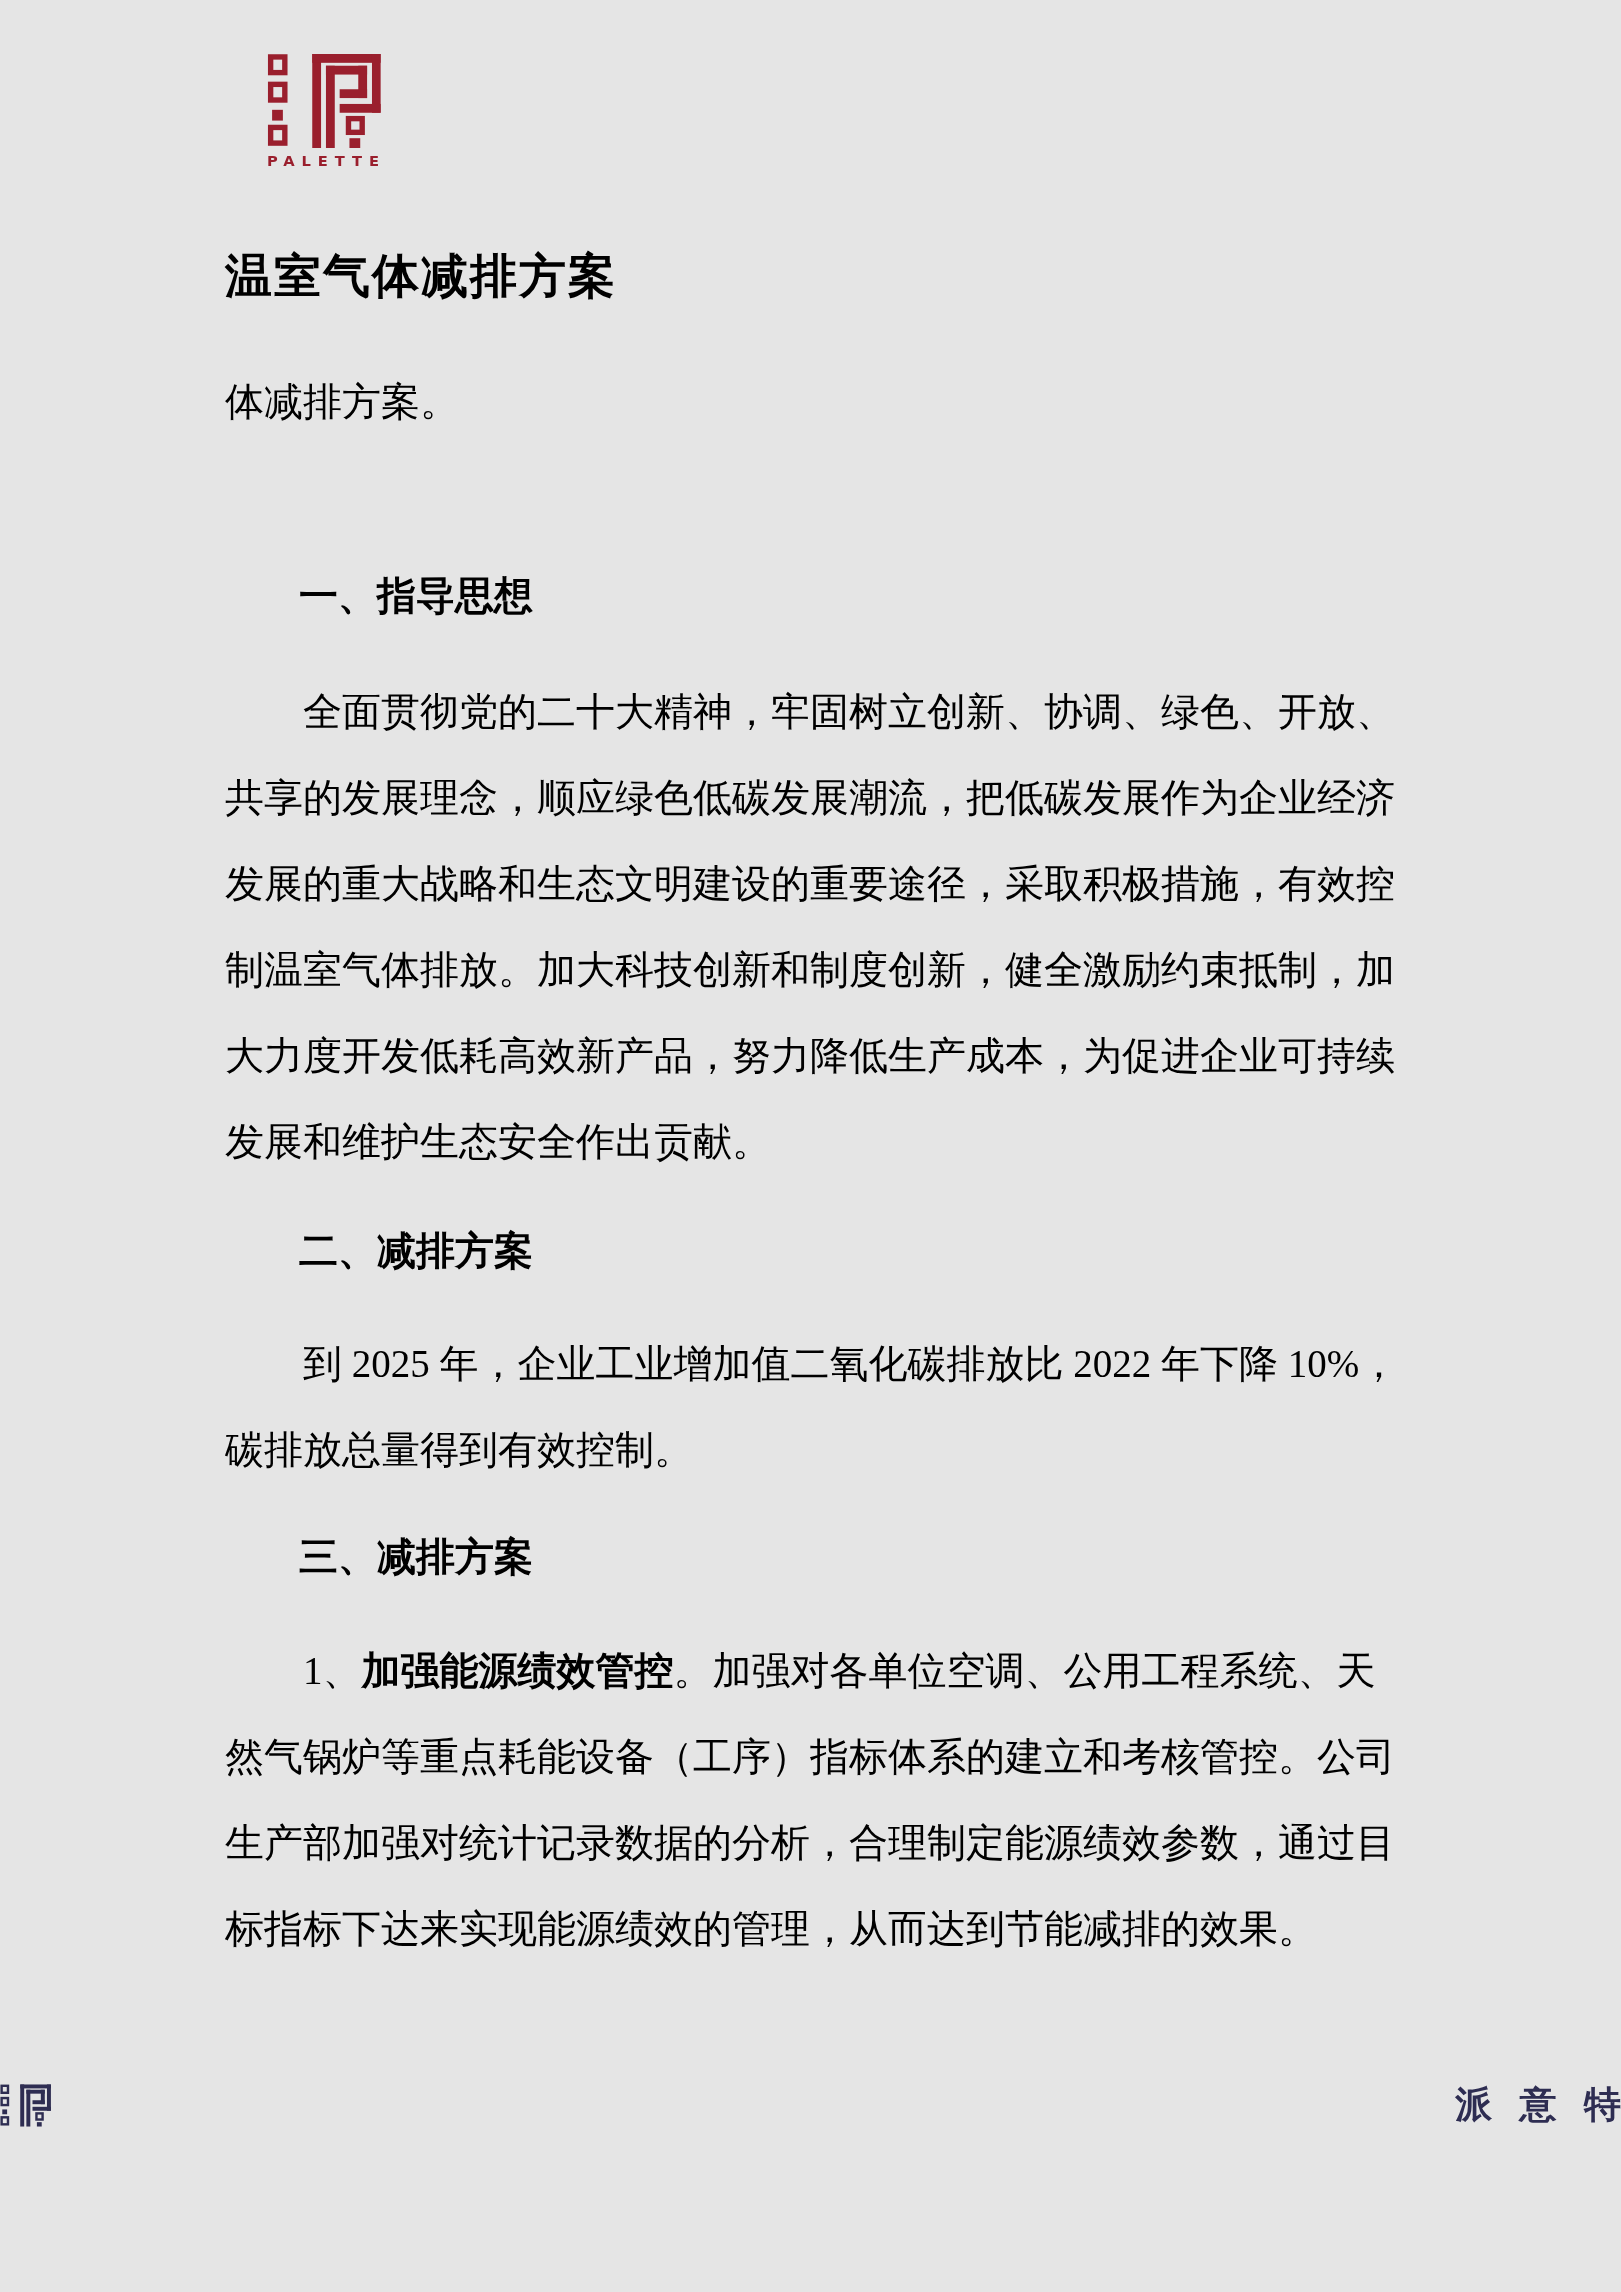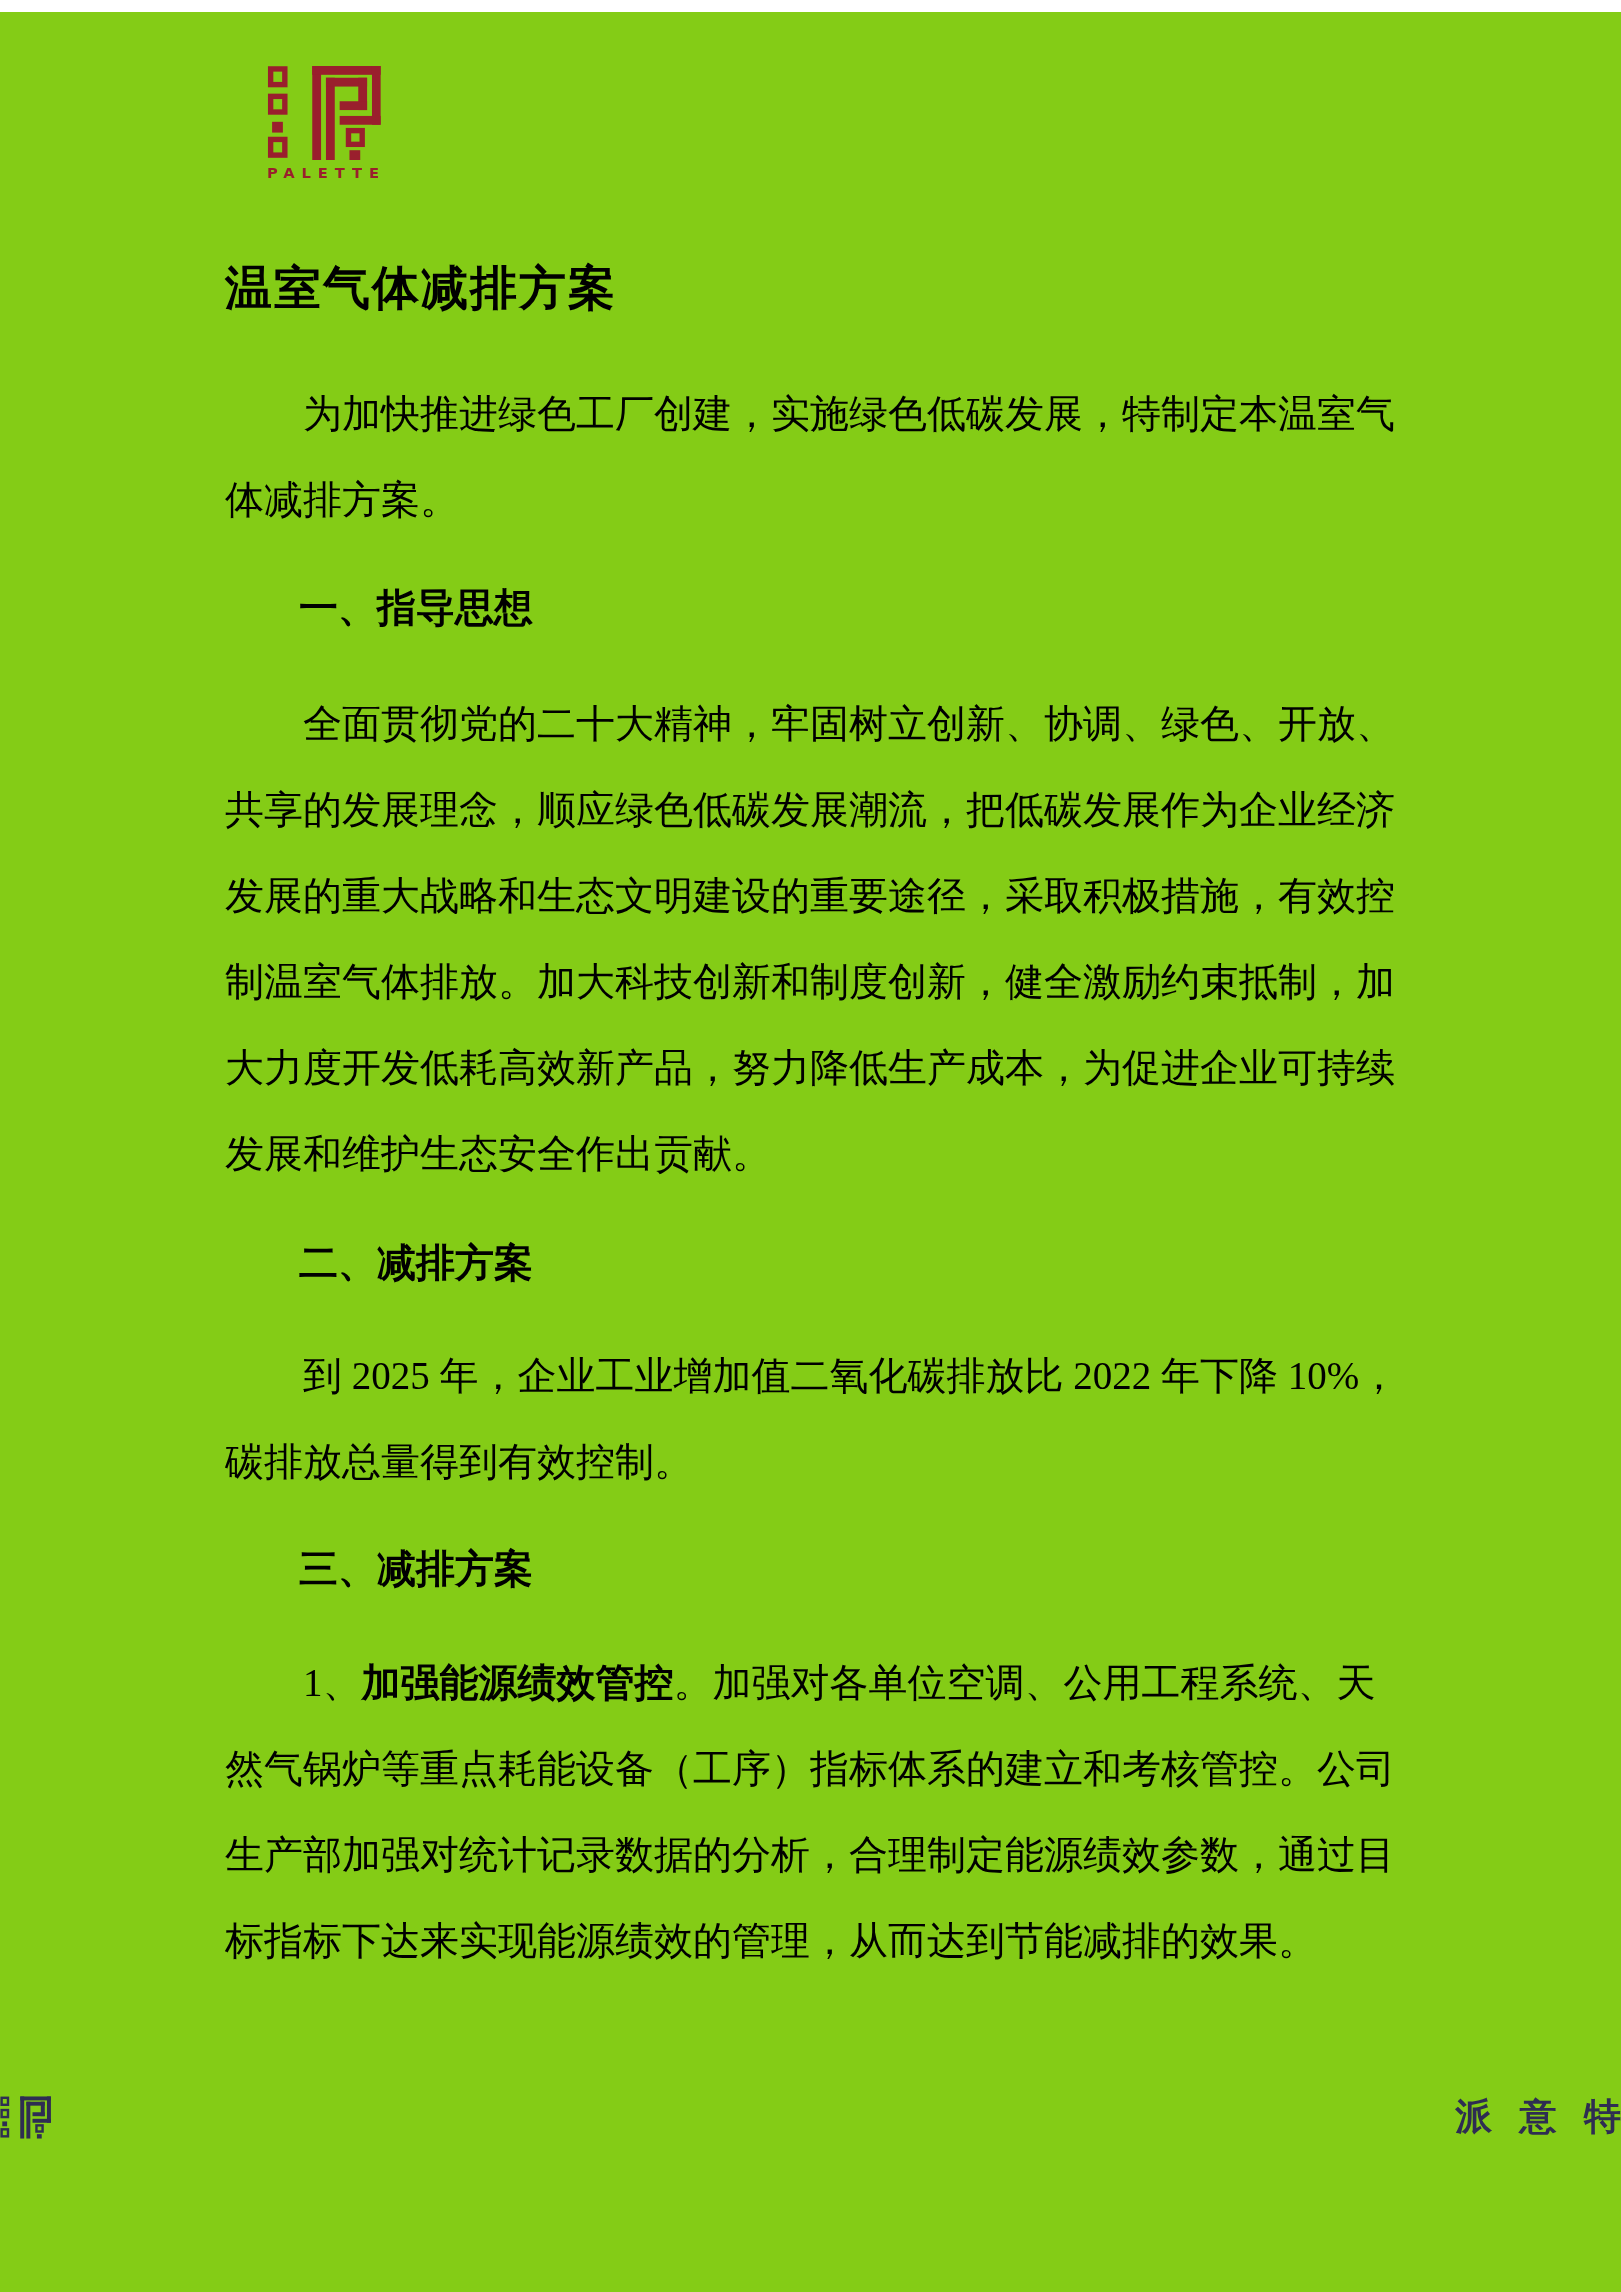--- a/index.html
+++ b/index.html
@@ -6,22 +6,21 @@
   html, body { background: #ffffff; }
   body {
     width: 1621px; height: 2293px;
     position: relative;
     font-family: "Liberation Serif", "DejaVu Serif", serif;
     color: #000000;
     overflow: hidden;
   }
   .page {
     position: absolute; inset: 0;
-    background: #84cc16;
-    margin-top: 12px;
+    background: #e5e5e5;
   }
 
   
   .header-logo {
     position: absolute; left: 267px; top: 54px;
     width: 114px;
     color: var(--brand_red, #9a1f2d);
   }
   .logo-mark { display: block; width: 114px; height: 94px; }
   .logo-wordmark {
@@ -120,21 +119,20 @@
   <div class="header-logo">
     <svg class="logo-mark" viewBox="0 0 116 96" width="114" height="94">
       <use href="#palette-mark"></use>
     </svg>
     <span class="logo-wordmark">PALETTE</span>
   </div>
 
   <div class="doc-title">温室气体减排方案</div>
 
   <div class="text-block" id="block-intro">
-    <div class="line indent">为加快推进绿色工厂创建，实施绿色低碳发展，特制定本温室气</div>
     <div class="line">体减排方案。</div>
   </div>
 
   <div class="text-block" id="block-h1">
     <div class="heading-line">一、指导思想</div>
   </div>
 
   <div class="text-block" id="block-s1">
     <div class="line indent">全面贯彻党的二十大精神，牢固树立创新、协调、绿色、开放、</div>
     <div class="line">共享的发展理念，顺应绿色低碳发展潮流，把低碳发展作为企业经济</div>

